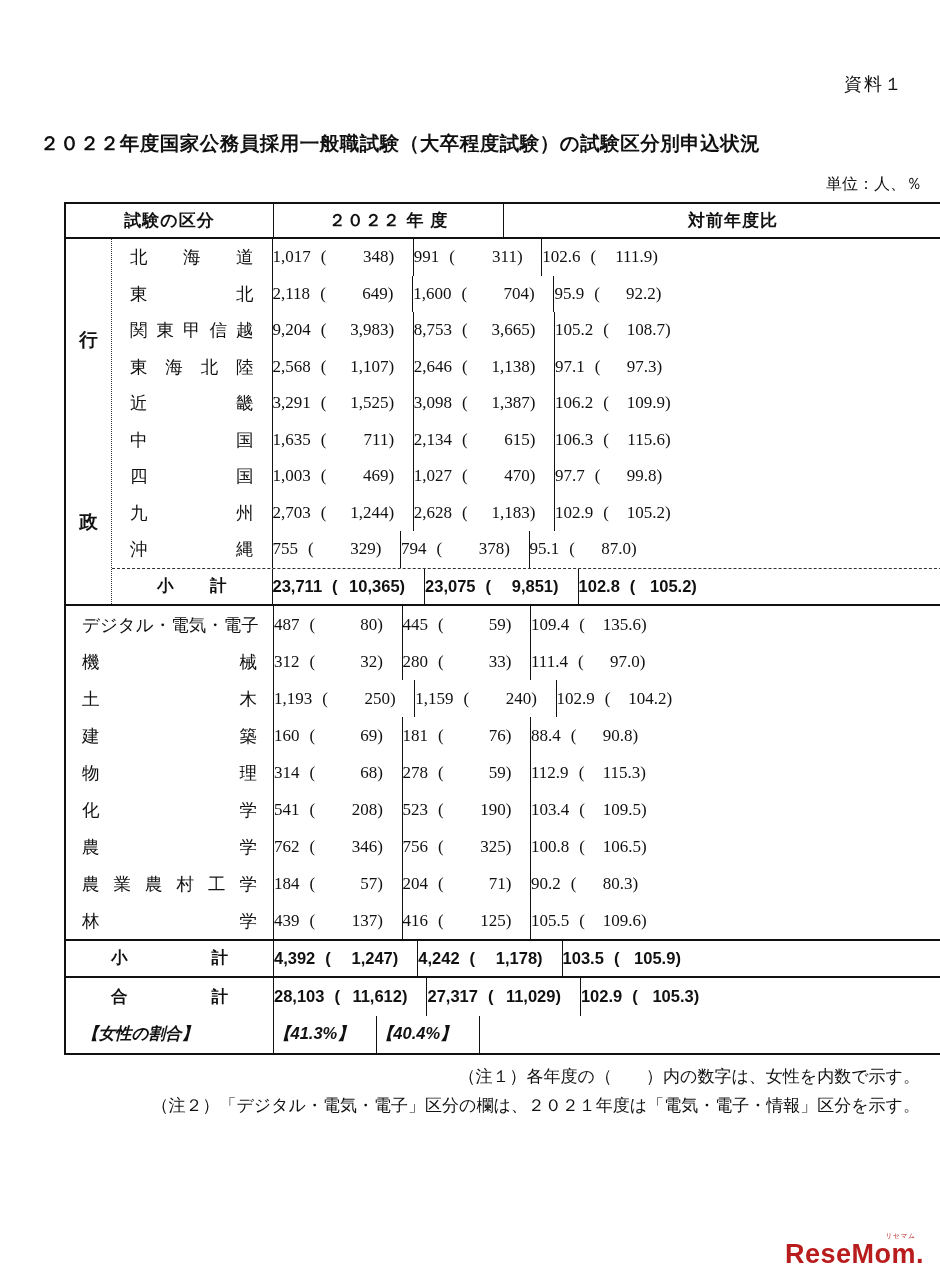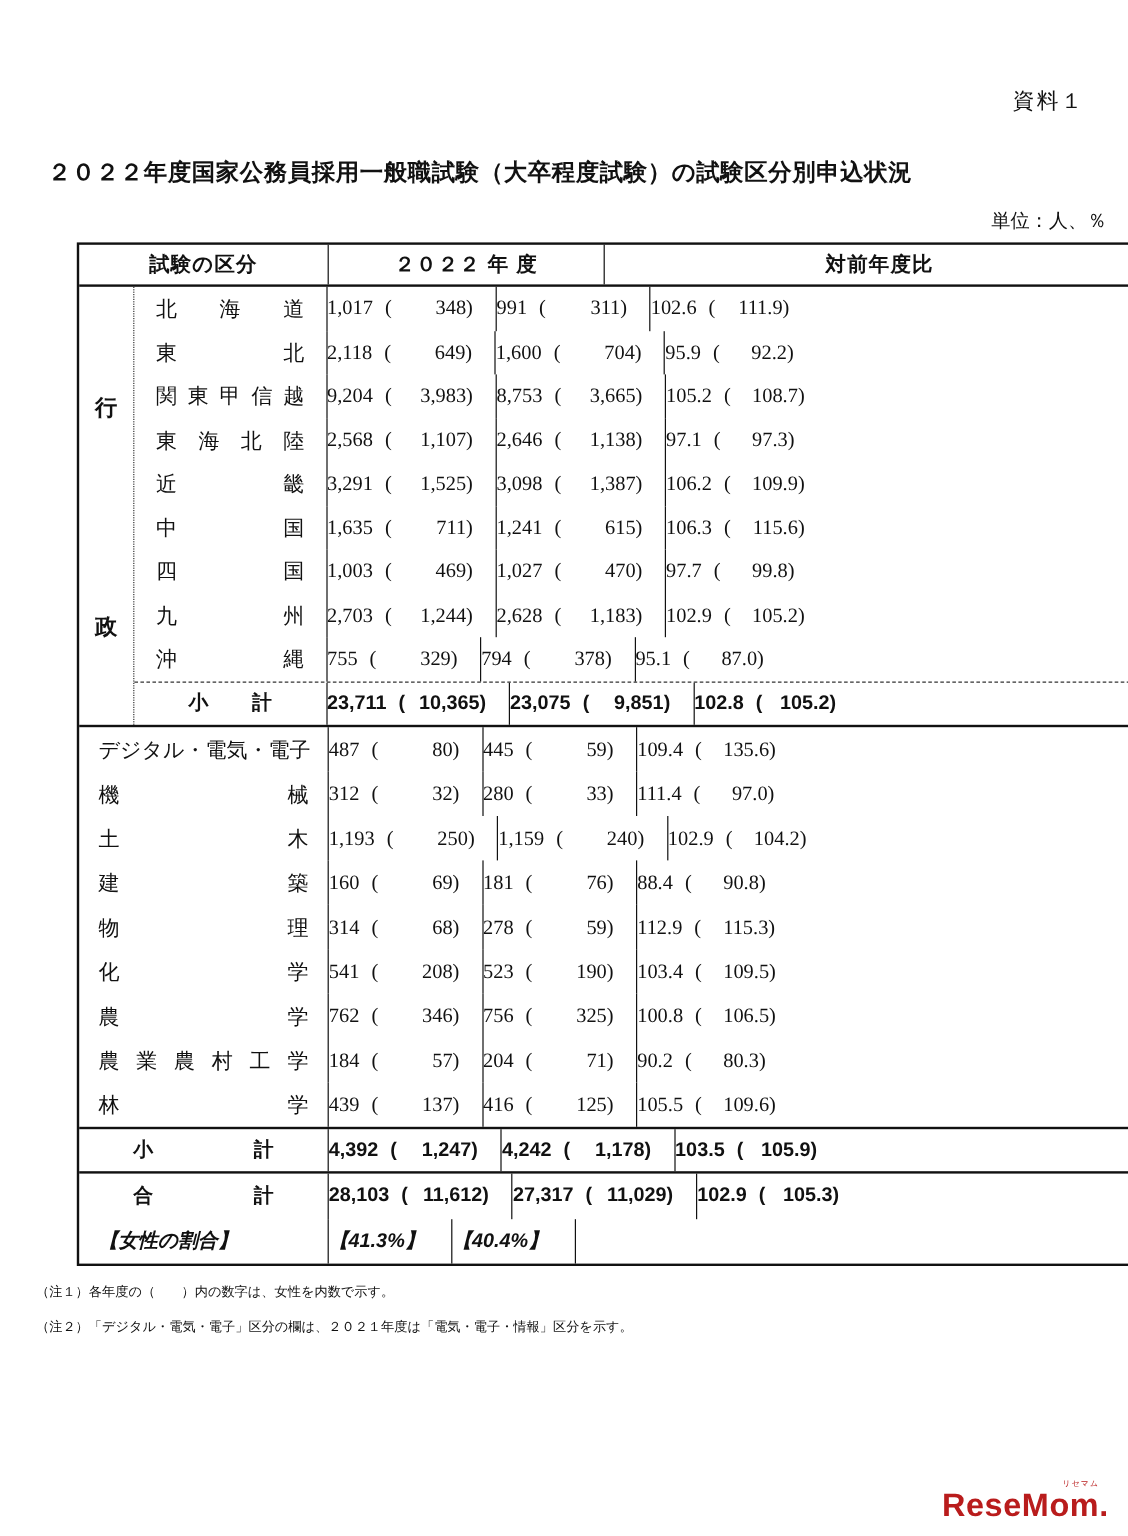--- a/index.html
+++ b/index.html
@@ -85,22 +85,22 @@
   .total-block { border-top: 2px solid #111; }
   .total-row { height: 38px; }
   .female-row { height: 37px; font-style: italic; }
   .female-val { flex: 1; text-align: center; padding-right: 16px;
     font-weight: bold; font-size: 16.5px; }
   .label-pad { padding: 0 45px; }
 
   
   .notes {
     position: absolute; top: 1063px; left: 30px; width: 890px;
-    font-family: Liberation Serif, serif;
-    font-size: 11px; line-height: 29px;
+    font-family: Liberation Mono, monospace;
+    font-size: 17px; line-height: 29px; text-align: right;
   }
   
   .logo {
     position: absolute; right: 16px; bottom: 10px;
     font-weight: bold; font-size: 27px; letter-spacing: 0.5px;
     display: inline-block;
   }
   .logo .ruby {
     position: absolute; top: -7px; right: 8px;
     font-size: 6.5px; font-weight: normal; letter-spacing: 1px;
@@ -301,21 +301,21 @@
           </div>
           <div class="cell num-cell count">
             <span class="v">1,635</span>
             <span class="paren">
               <span class="po">(</span>
               <span class="pn">711</span>
               <span class="pc">)</span>
             </span>
           </div>
           <div class="cell num-cell count">
-            <span class="v">1,241</span>
+            <span class="v">2,134</span>
             <span class="paren">
               <span class="po">(</span>
               <span class="pn">615</span>
               <span class="pc">)</span>
             </span>
           </div>
           <div class="cell num-cell ratio last">
             <span class="v">106.3</span>
             <span class="paren">
               <span class="po">(</span>

